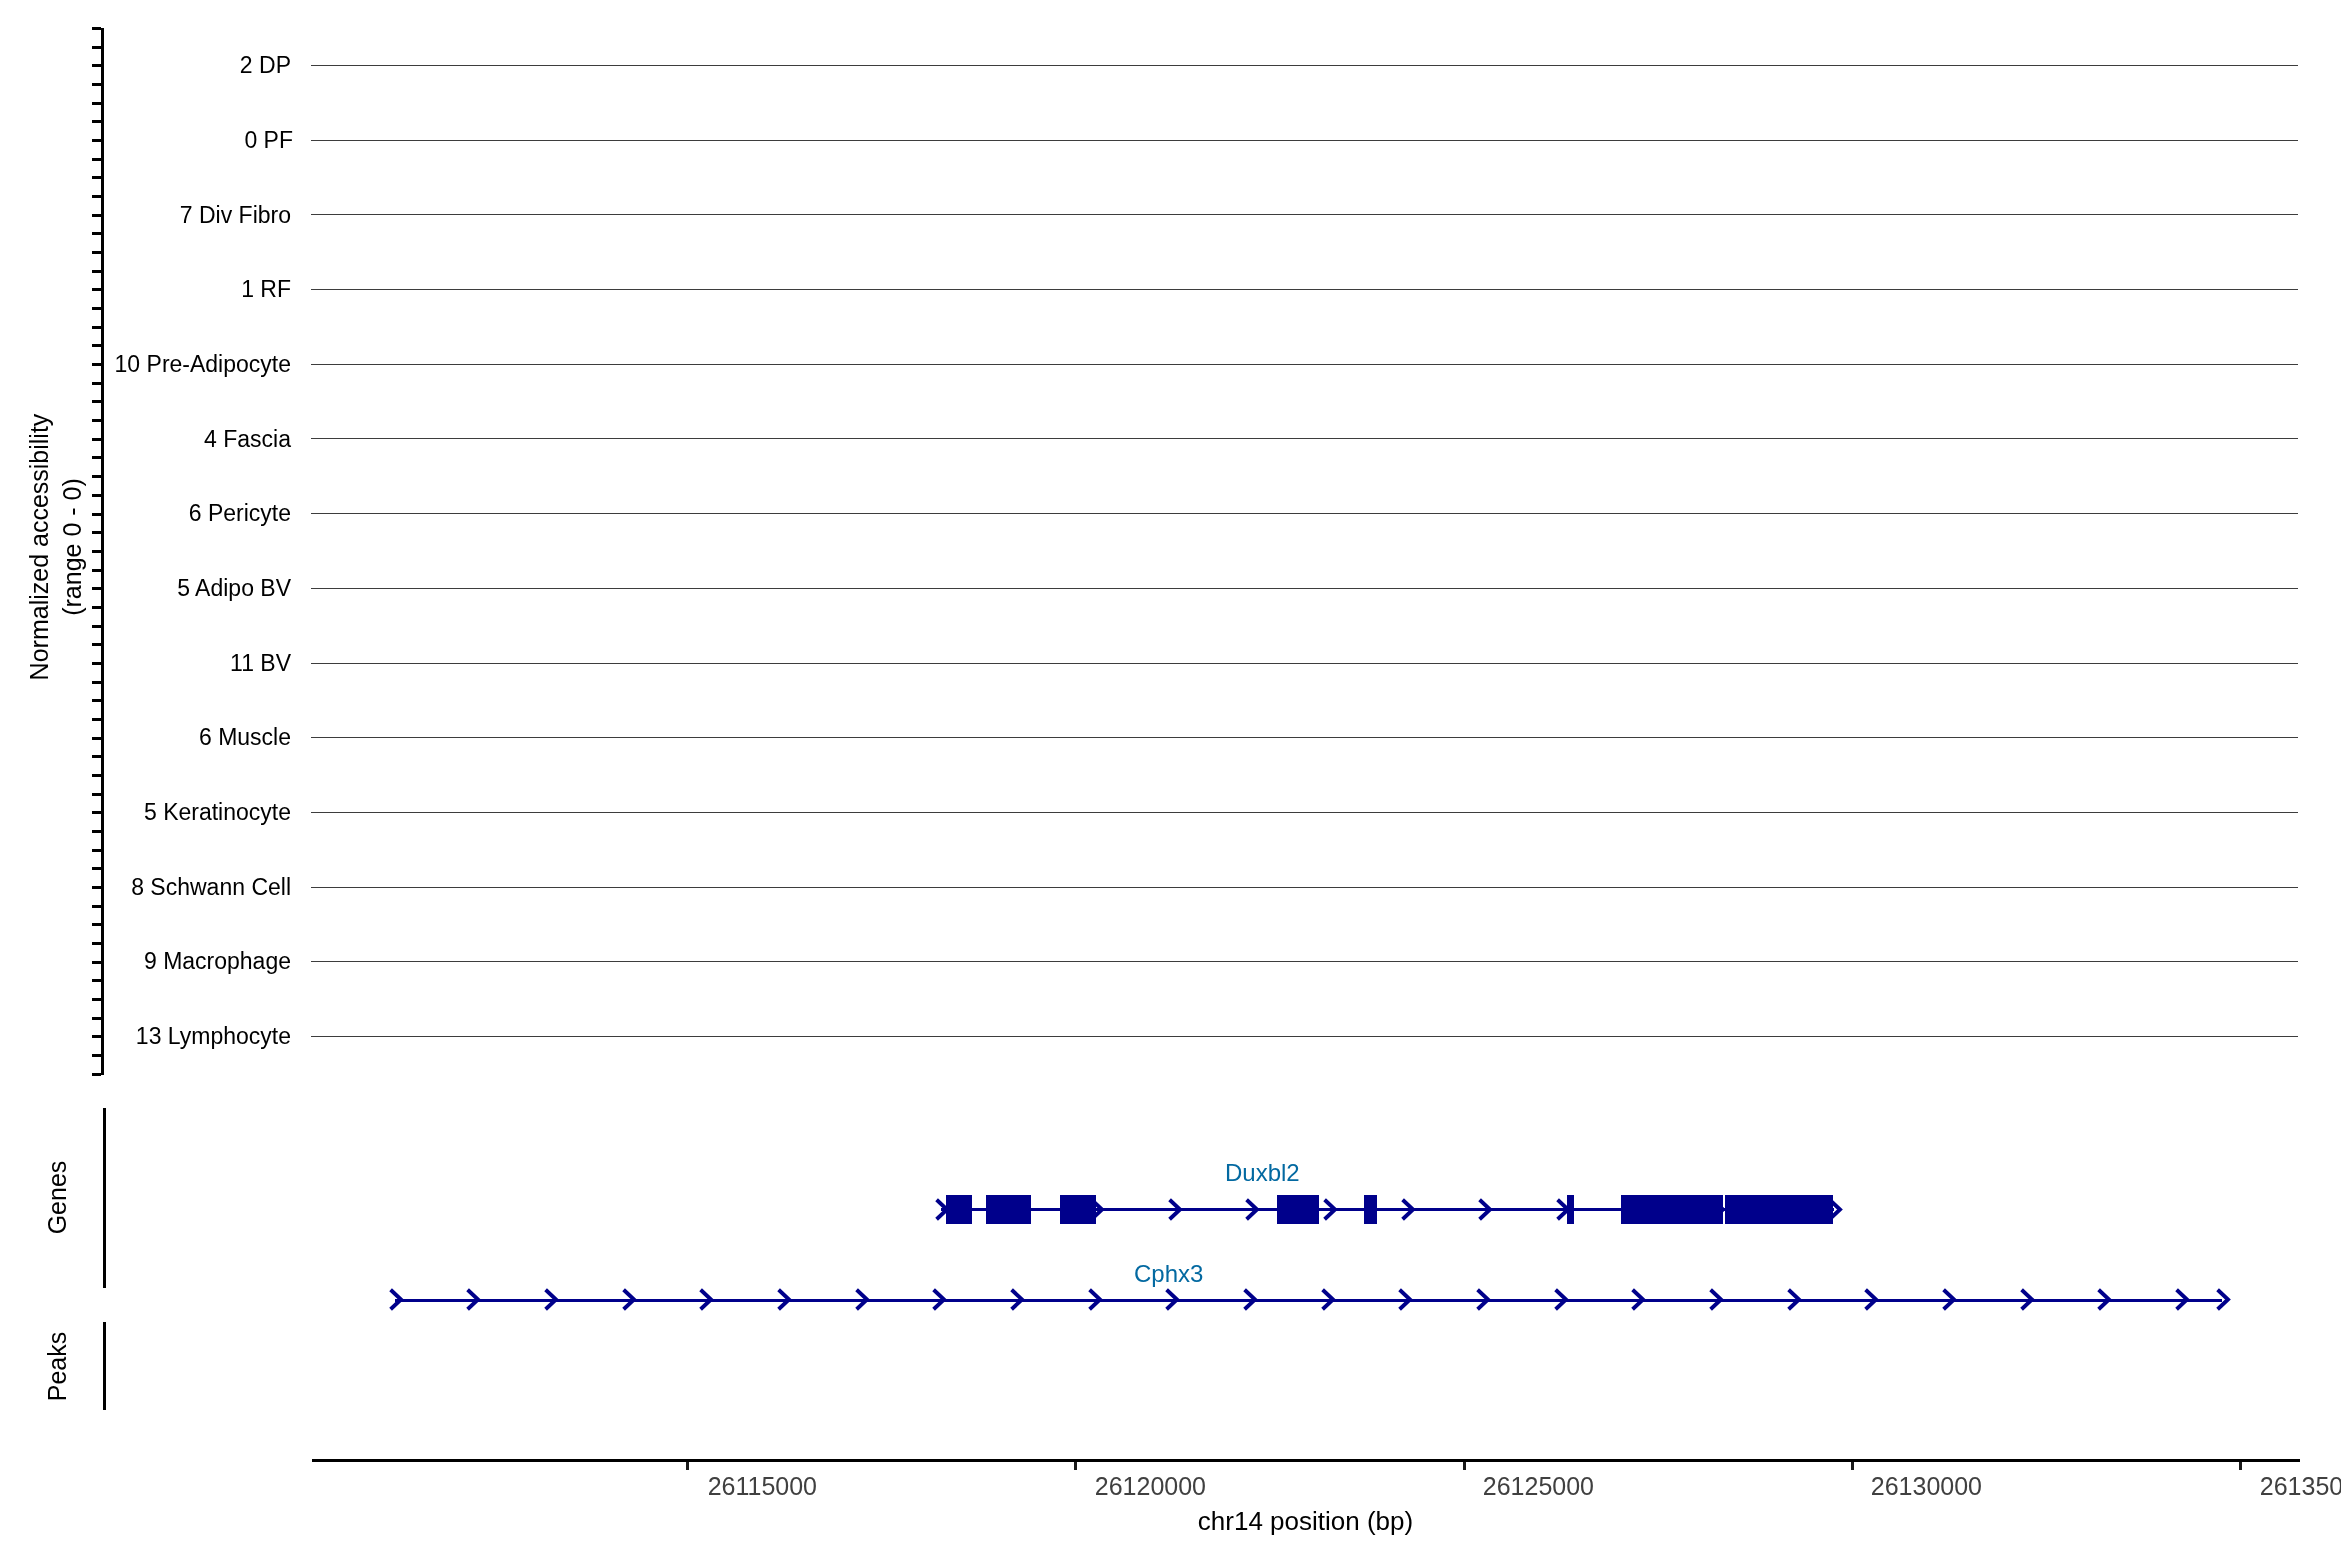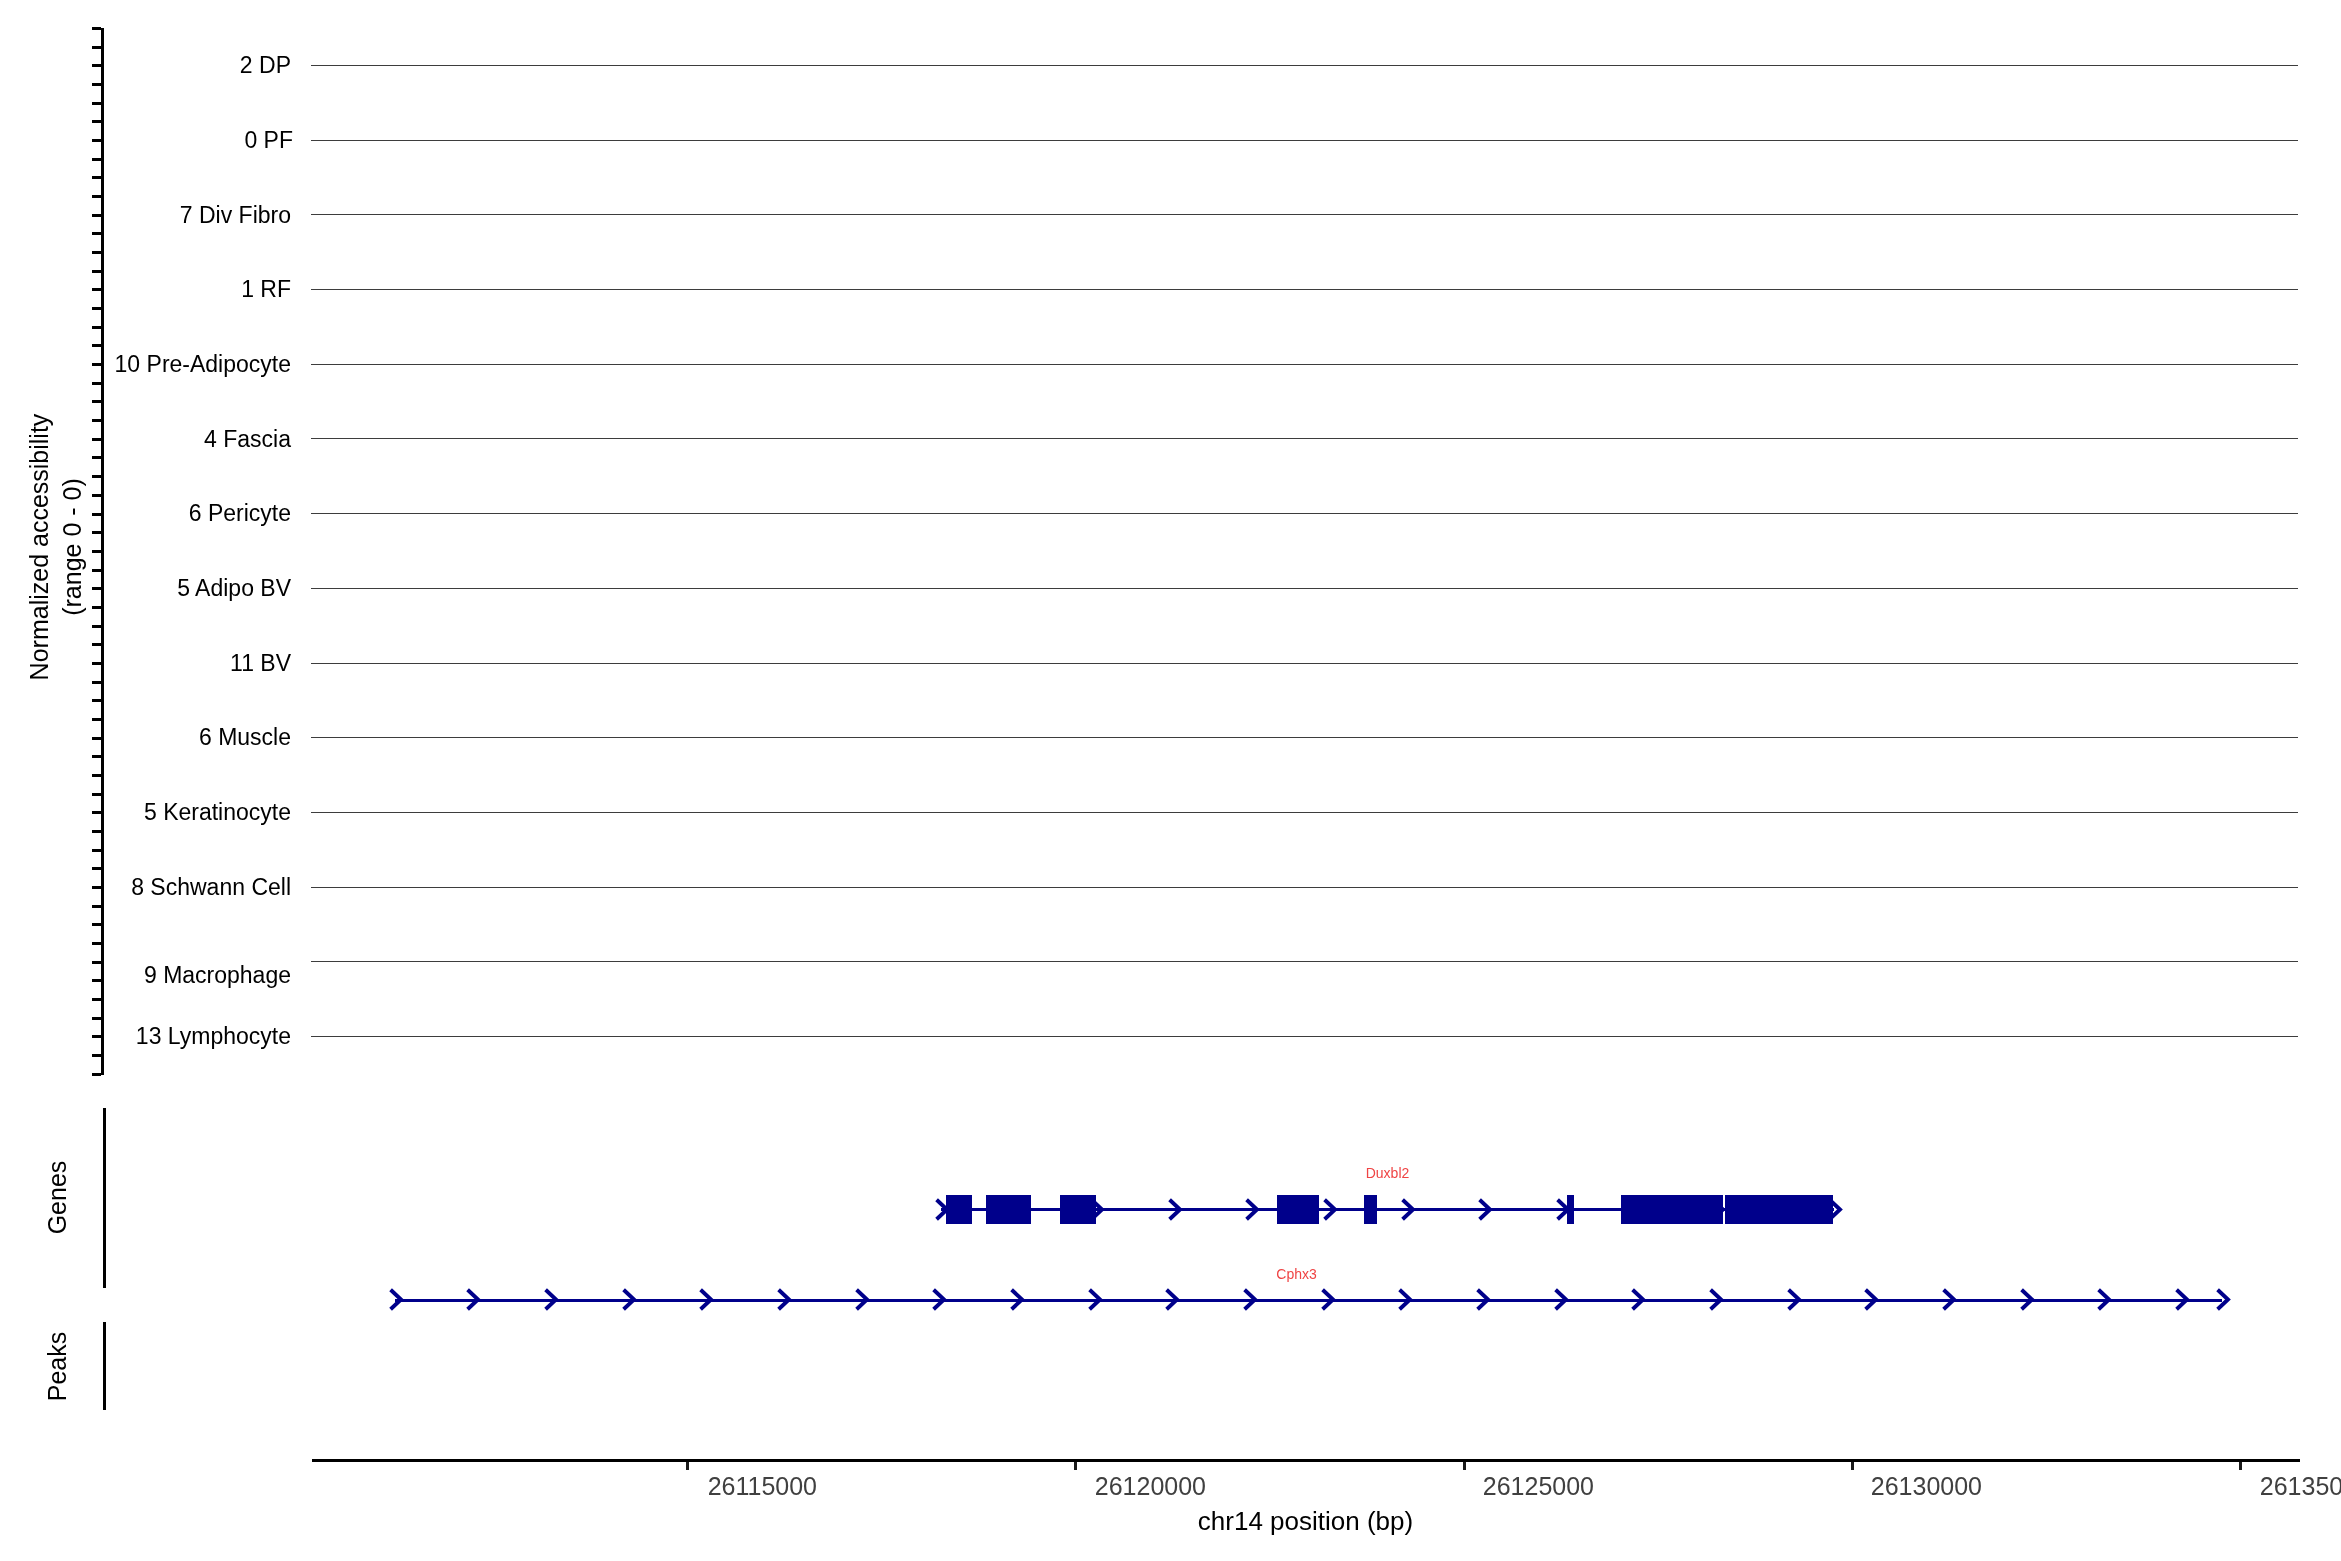--- a/index.html
+++ b/index.html
@@ -22,22 +22,22 @@
     transform:rotate(-90deg);
     text-align:center;color:#000000;
   }
   .ylab{font-size:25px;line-height:33px;}
   .seclab{font-size:25px;line-height:31px;}
   .bracket{background:#000000;width:3.3px;}
   .gene-line{background:#00008B;height:2.6px;z-index:1;}
   .exon{background:#00008B;height:29px;z-index:3;}
   .garrow{z-index:2;width:15.6px;height:29px;}
   .gene-name{
-    color:#ef4444;font-size:14px;line-height:26px;height:26px;
-    text-align:center;white-space:nowrap;z-index:4;
+    color:#0369a1;font-size:24px;line-height:26px;height:26px;
+    white-space:nowrap;z-index:4;
   }
   .xaxis-line{background:#000000;height:3.3px;}
   .xtick{background:#1a1a1a;width:2.6px;height:7.8px;}
   .xtick-label{
     color:#404040;font-size:25px;line-height:29px;height:29px;
     text-align:right;white-space:nowrap;
   }
   .xtitle{
     color:#000000;font-size:26px;line-height:31px;height:31px;
     text-align:center;white-space:nowrap;
@@ -158,21 +158,21 @@
       <div class="abs" style="left: 0px; top: 0px;">
         <div class="abs gridline" style="left: 311px; top: 812px; width: 1987px;"></div>
         <div class="abs track-label" style="left: 0px; top: 795px; width: 291px;">5 Keratinocyte</div>
       </div>
       <div class="abs" style="left: 0px; top: 0px;">
         <div class="abs gridline" style="left: 311px; top: 887px; width: 1987px;"></div>
         <div class="abs track-label" style="left: 0px; top: 870px; width: 291px;">8 Schwann Cell</div>
       </div>
       <div class="abs" style="left: 0px; top: 0px;">
         <div class="abs gridline" style="left: 311px; top: 961px; width: 1987px;"></div>
-        <div class="abs track-label" style="left: 0px; top: 944px; width: 291px; margin-top: 14px;">9 Macrophage</div>
+        <div class="abs track-label" style="left: 0px; top: 944px; width: 291px;">9 Macrophage</div>
       </div>
       <div class="abs" style="left: 0px; top: 0px;">
         <div class="abs gridline" style="left: 311px; top: 1036px; width: 1987px;"></div>
         <div class="abs track-label" style="left: 0px; top: 1019px; width: 291px;">13 Lymphocyte</div>
       </div>
     </div>
 
   <div>
     <div class="abs bracket" style="left:103px;top:1108px;height:180px;"></div>
     <div class="abs rot seclab" style="left:-40px;top:1182px;width:195px;height:31px;">

